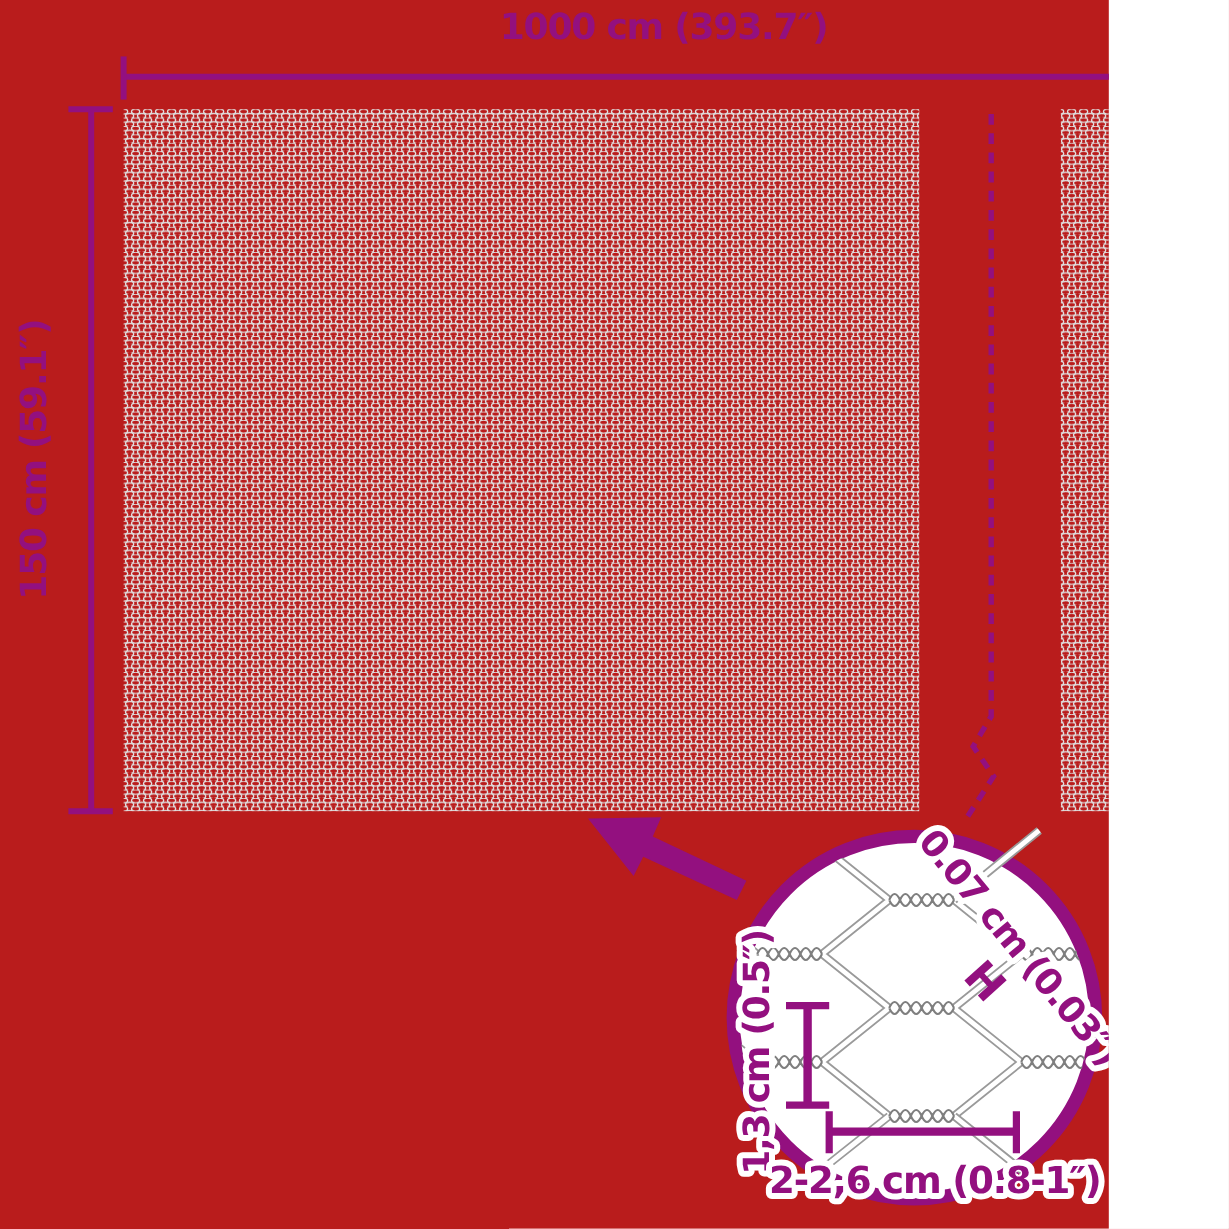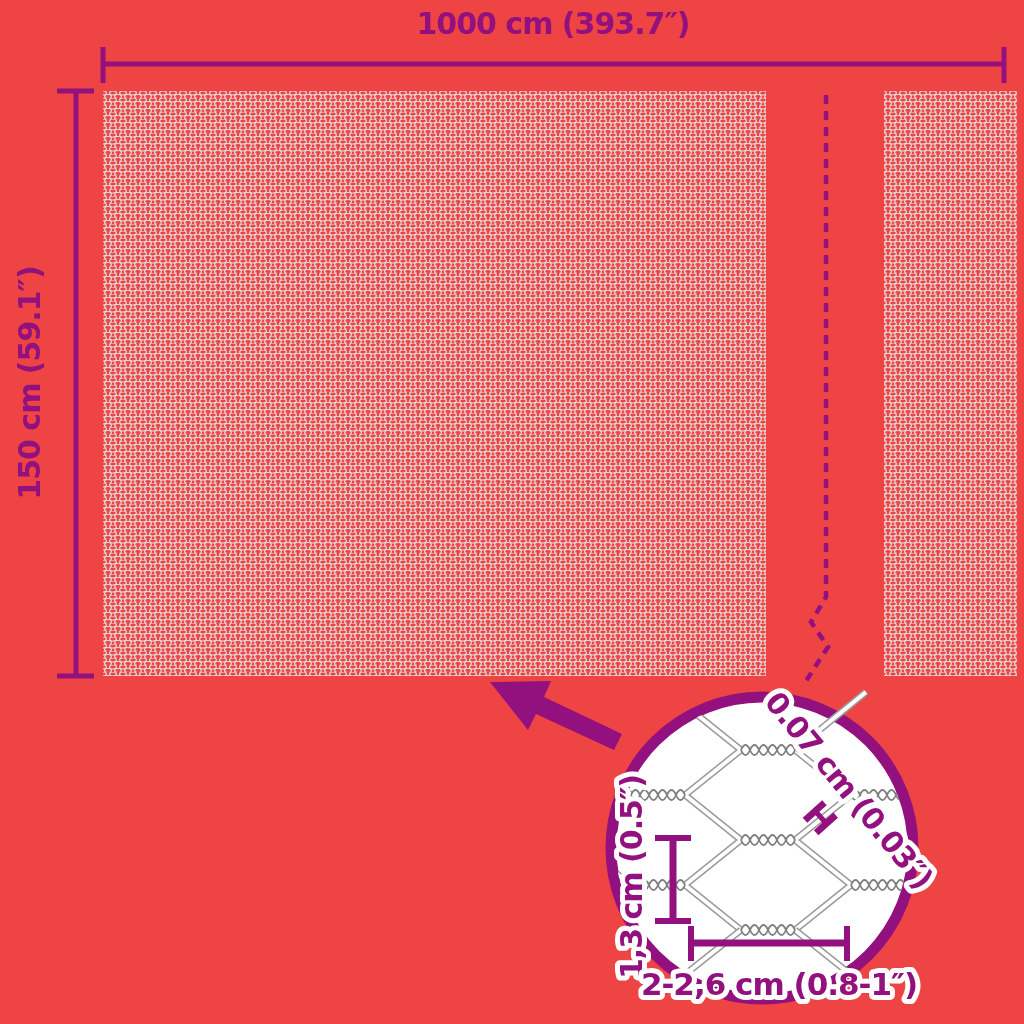--- a/index.html
+++ b/index.html
@@ -1,20 +1,20 @@
 <!DOCTYPE html>
 <html><head>
 <meta charset="utf-8">
 <style>
   html, body { margin: 0; padding: 0; background: #ffffff; }
   .stage {
     position: relative;
-    width: 1024px;
+    width: 924px;
     height: 1024px;
-    background: #ef4444;
+    background: #b91c1c;
     overflow: hidden;
     font-family: "DejaVu Sans", sans-serif;
   }
   svg { display: block; }
   .dim-label {
     font-family: "DejaVu Sans", sans-serif;
     font-weight: bold;
     font-size: 30px;
     letter-spacing: -1px;
     fill: #93107F;

